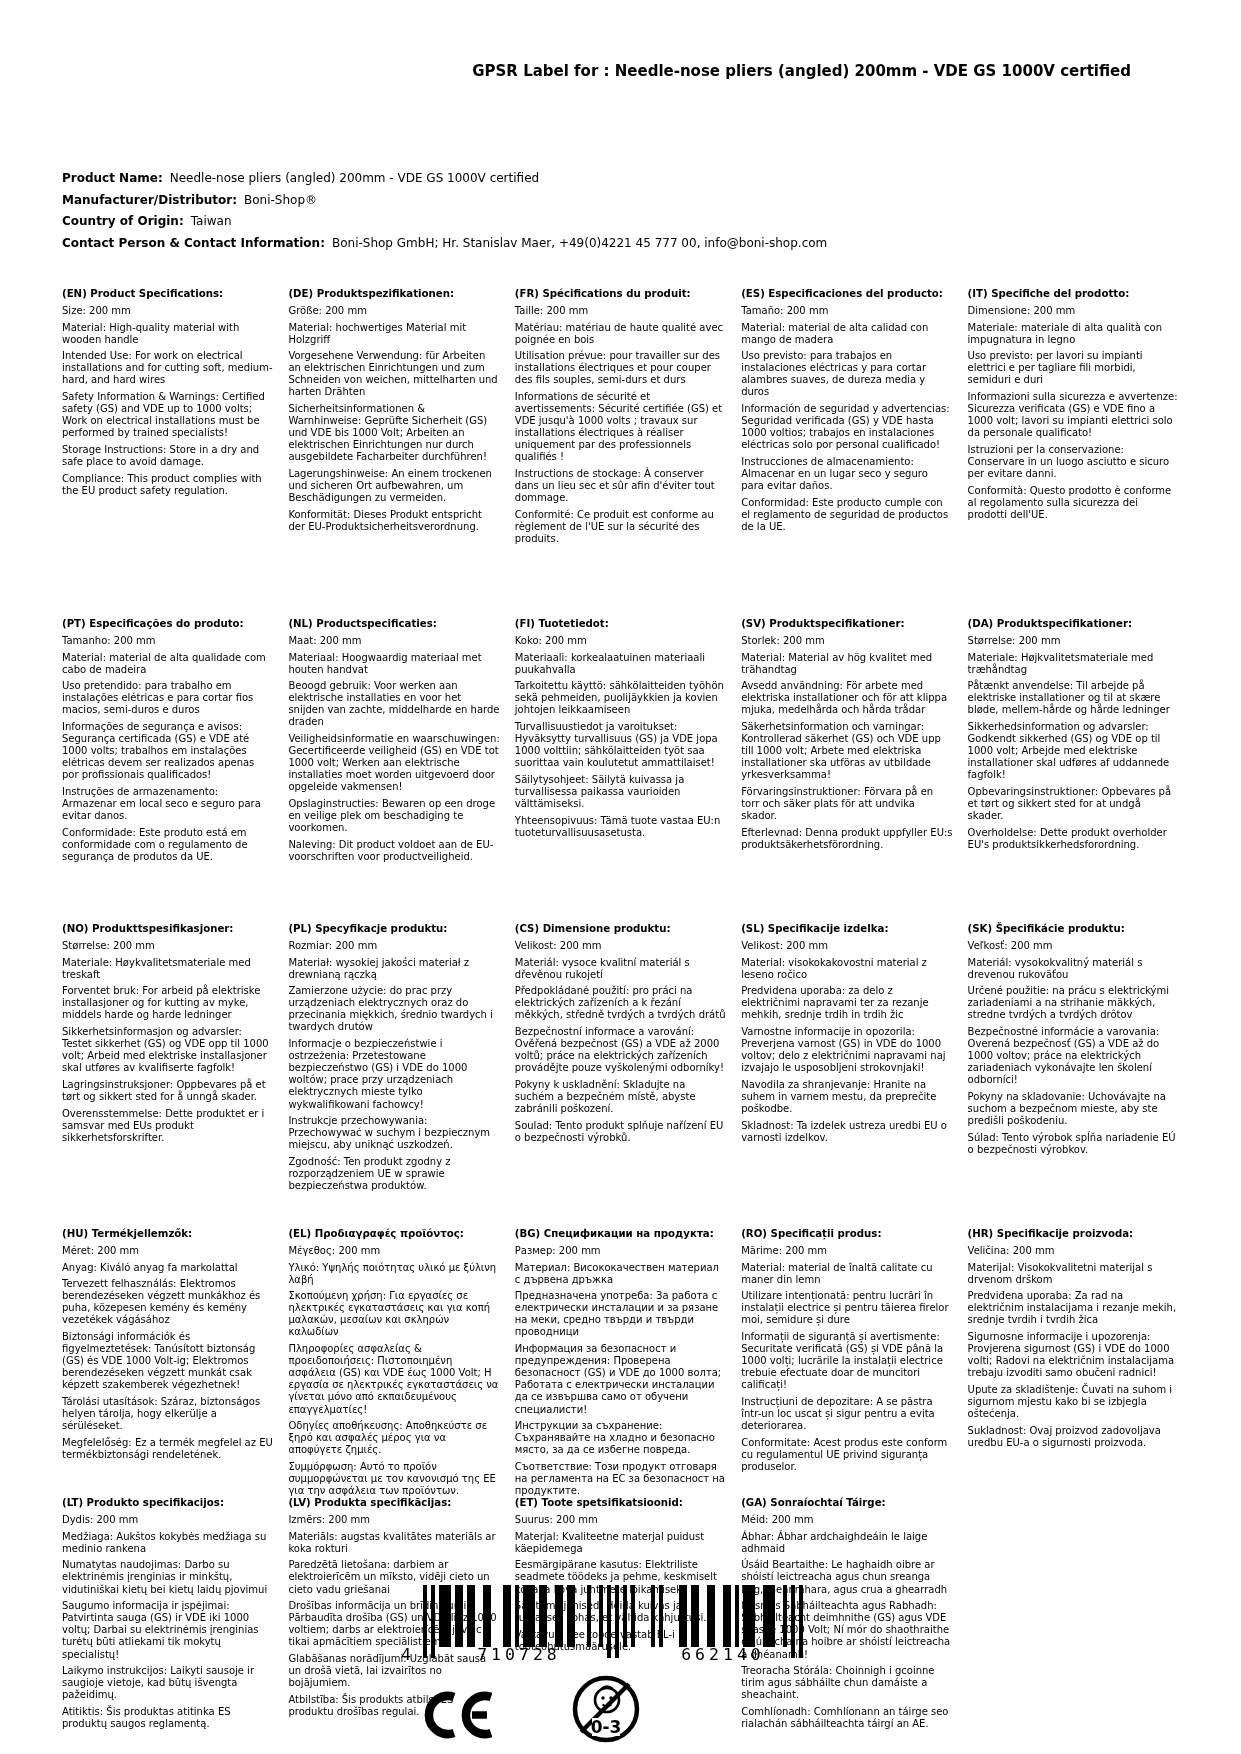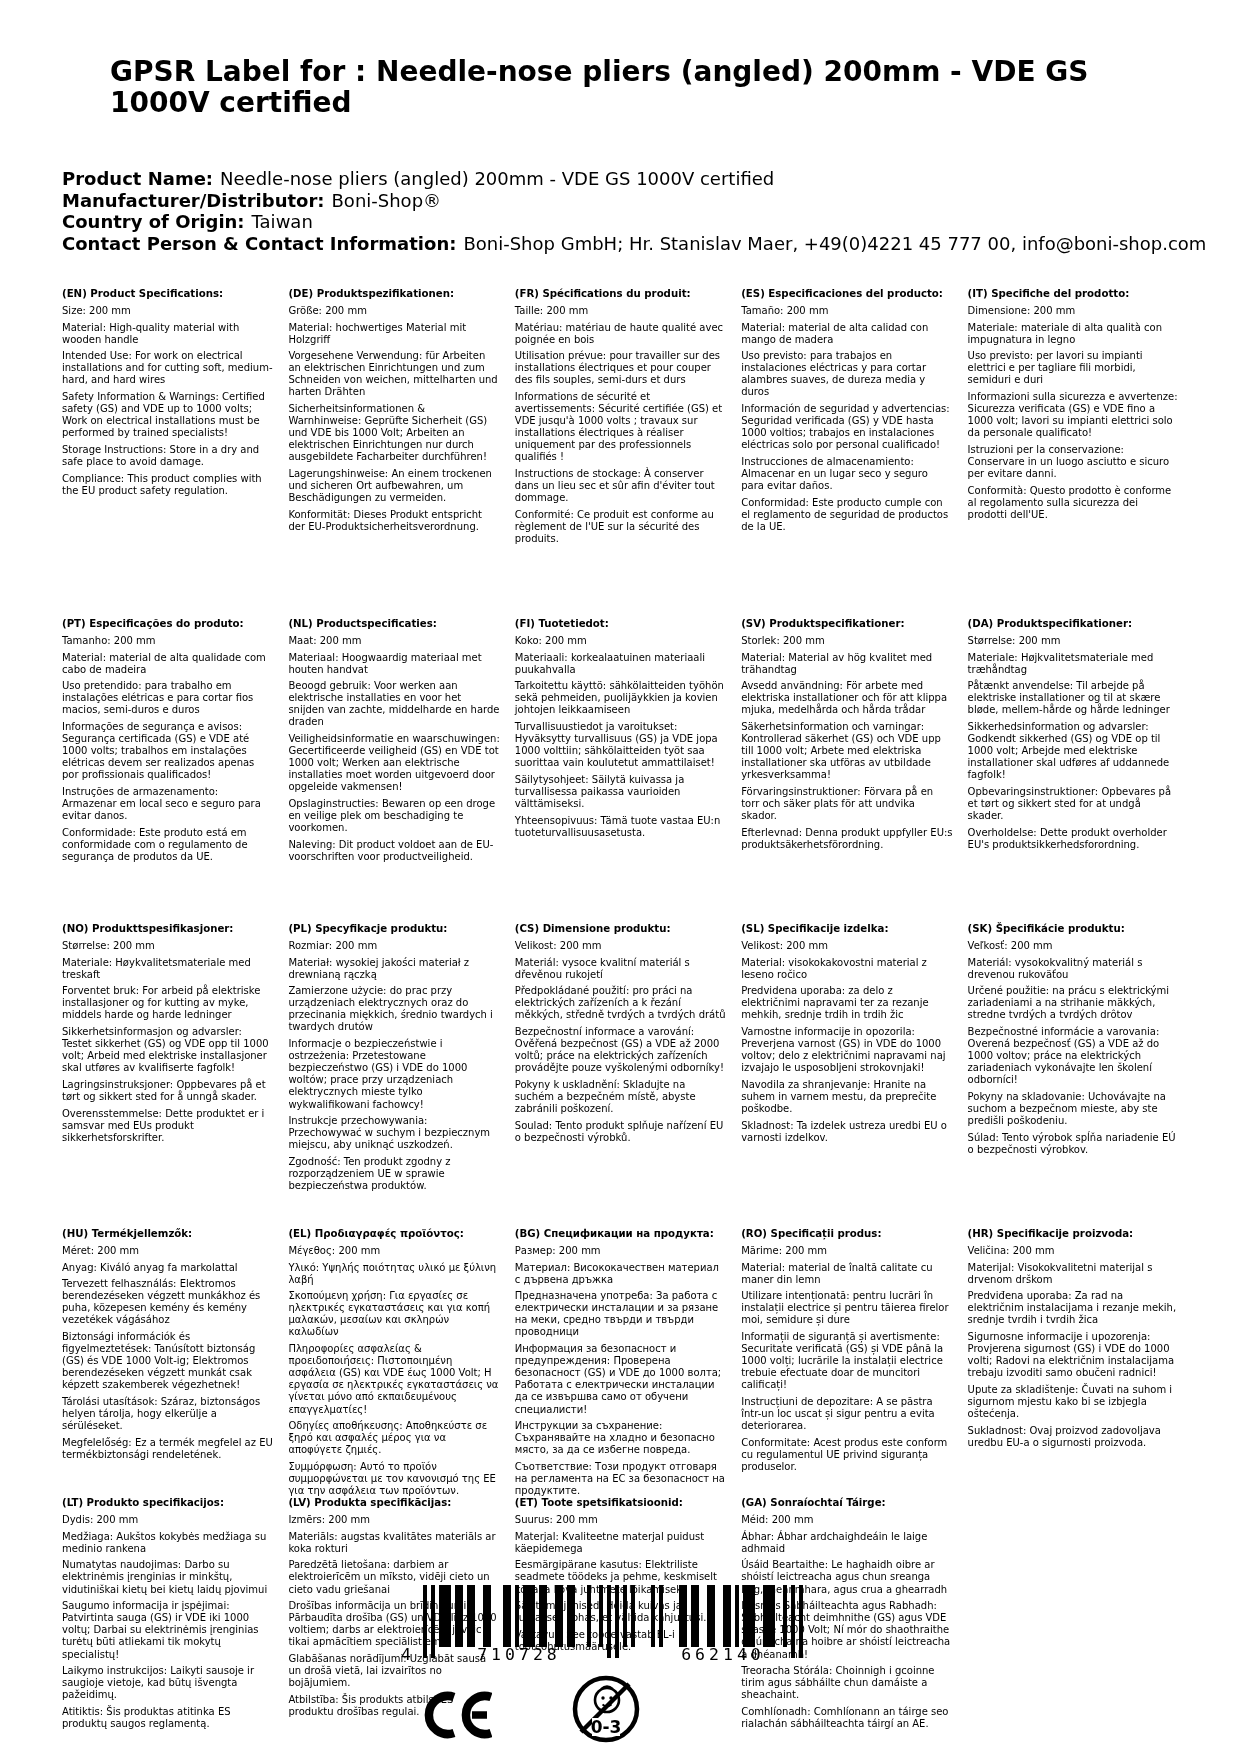--- a/index.html
+++ b/index.html
@@ -1,23 +1,23 @@
 <!DOCTYPE html>
 <html><head>
 <meta charset="utf-8">
 <style>
   html,body { margin:0; padding:0; background:#fff; }
   body { width:1241px; height:1754px; position:relative; font-family:"DejaVu Sans", sans-serif; color:#000; overflow:hidden; }
 
   .title {
     position:absolute; top:56px; left:110px; width:1021px;
-    text-align:left; font-size:28px; font-weight:bold; line-height:31px; margin:0;
+    text-align:right; font-size:15px; font-weight:bold; line-height:31px; margin:0;
   }
 
-  .product-info { position:absolute; top:168px; left:62px; width:1117px; font-size:18px; }
+  .product-info { position:absolute; top:168px; left:62px; width:1117px; font-size:12px; }
   .info-row { line-height:21.5px; white-space:nowrap; }
   .info-label { font-weight:bold; margin-right:7px; }
 
   .specs-grid {
     position:absolute; top:288px; left:62px; width:1117px;
     display:grid; grid-template-columns:repeat(5, 1fr); column-gap:15px;
     grid-template-rows:330px 305px 305px auto;
   }
   .spec-cell { overflow:visible; }
   .spec-title { font-weight:bold; font-size:10.2px; line-height:12.4px; white-space:nowrap; margin-bottom:1px; }

